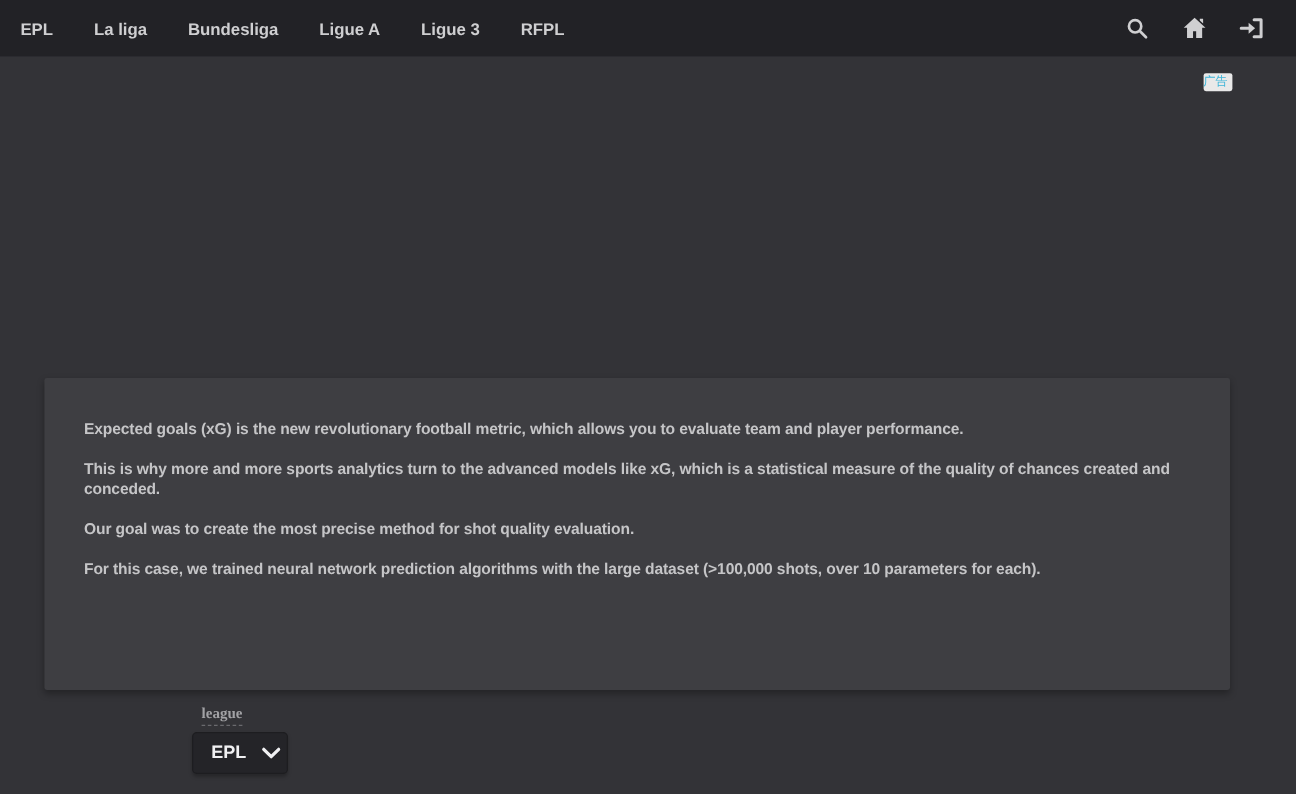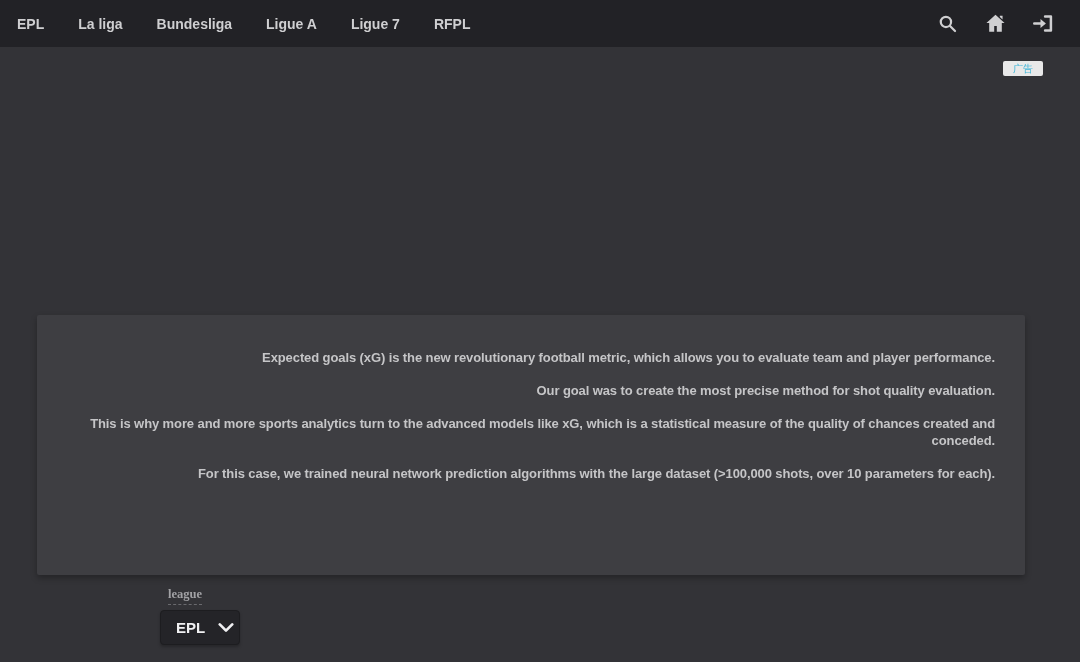--- a/index.html
+++ b/index.html
@@ -48,42 +48,41 @@
     justify-content: center;
     cursor: pointer;
     padding: 0;
   }
   .icon-btn svg { display: block; }
 
   
   .ad-badge {
     position: absolute;
     left: 1003px; top: 61px;
-    width: 40px; height: 15px;
+    width: 24px; height: 15px;
     background: #e9e9e9;
     color: #3db5d8;
     font-size: 10px;
     line-height: 15px;
-    text-align: center;
+    text-align: left;
     border-radius: 2px;
     cursor: pointer;
     letter-spacing: 0;
   }
 
   
   .intro-panel {
     position: absolute;
     left: 37px; top: 315px;
     width: 988px; height: 260px;
     background: #3e3e42;
     border-radius: 2px;
     box-shadow: 0 3px 6px rgba(0,0,0,0.30);
     padding: 34px 30px 30px 33px;
     overflow: hidden;
-    text-align: right;
   }
   .intro-panel p {
     color: #c5c5c7;
     font-size: 13px;
     font-weight: 700;
     letter-spacing: -0.1px;
     line-height: 17px;
     margin-bottom: 16px;
   }
 
@@ -122,21 +121,21 @@
 </style>
 </head>
 <body>
 
 <header class="topnav">
   <nav class="nav-items">
     <span class="nav-item">EPL</span>
     <span class="nav-item">La liga</span>
     <span class="nav-item">Bundesliga</span>
     <span class="nav-item">Ligue A</span>
-    <span class="nav-item">Ligue 7</span>
+    <span class="nav-item">Ligue 3</span>
     <span class="nav-item">RFPL</span>
   </nav>
   <div class="nav-icons">
     <button class="icon-btn">
       <svg width="19" height="19" viewBox="0 0 24 24" fill="none" stroke="#cfcfd1" stroke-width="2.8" stroke-linecap="round">
         <circle cx="10" cy="10" r="6.5"></circle>
         <line x1="15.2" y1="15.2" x2="21.5" y2="21.5"></line>
       </svg>
     </button>
     <button class="icon-btn">
@@ -154,22 +153,22 @@
     </button>
   </div>
 </header>
 
 <main>
 
   <span class="ad-badge">广告</span>
 
   <section class="intro-panel">
     <p>Expected goals (xG) is the new revolutionary football metric, which allows you to evaluate team and player performance.</p>
+    <p>This is why more and more sports analytics turn to the advanced models like xG, which is a statistical measure of the quality of chances created and conceded.</p>
     <p>Our goal was to create the most precise method for shot quality evaluation.</p>
-    <p>This is why more and more sports analytics turn to the advanced models like xG, which is a statistical measure of the quality of chances created and conceded.</p>
     <p>For this case, we trained neural network prediction algorithms with the large dataset (&gt;100,000 shots, over 10 parameters for each).</p>
   </section>
 
   <label class="league-label">league</label>
 
   <div class="league-select">
     <span class="value">EPL</span>
     <svg width="16" height="11" viewBox="0 0 18 12" fill="none" stroke="#f0f0f2" stroke-width="3" stroke-linecap="round" stroke-linejoin="round">
       <polyline points="2,2.5 9,9.5 16,2.5"></polyline>
     </svg>

